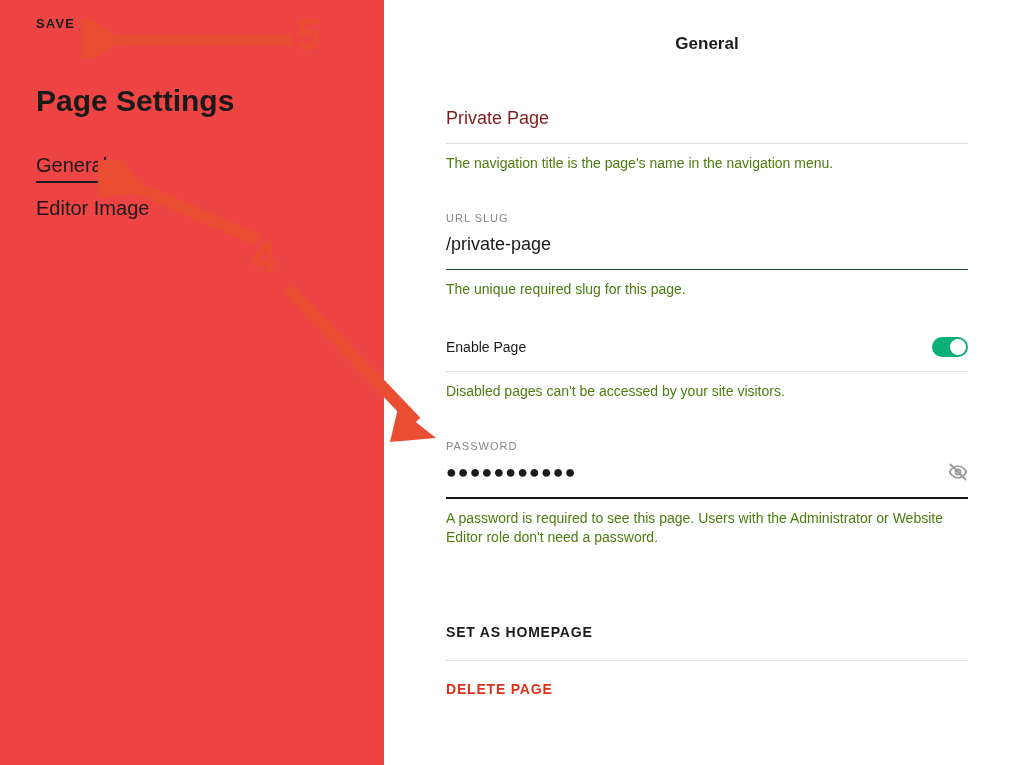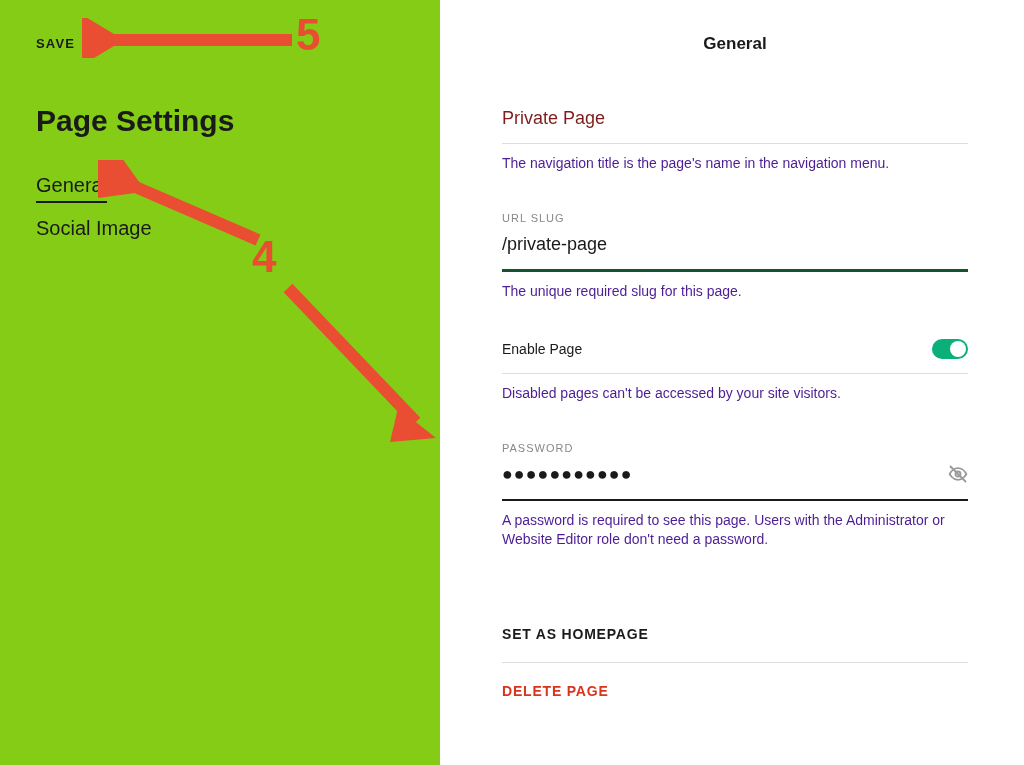--- a/index.html
+++ b/index.html
@@ -6,23 +6,23 @@
     body {
       font-family: -apple-system, BlinkMacSystemFont, "Segoe UI", Helvetica, Arial, sans-serif;
       width: 1024px;
       height: 765px;
       display: flex;
       background: #fff;
       position: relative;
       overflow: hidden;
     }
     .sidebar {
-      width: 440px;
-      background: #84cc16;
-      padding: 34px 36px;
+      width: 384px;
+      background: #ef4444;
+      padding: 14px 36px;
     }
     .save-btn {
       font-size: 13px;
       font-weight: 600;
       letter-spacing: 1.2px;
       color: #1a1a1a;
       background: none;
       border: none;
       cursor: pointer;
       padding: 0;
@@ -73,26 +73,26 @@
       font-weight: 500;
       letter-spacing: 1px;
       color: #888;
       text-transform: uppercase;
       margin-bottom: 10px;
     }
     .field-value {
       font-size: 18px;
       color: #1a1a1a;
       padding-bottom: 14px;
-      border-bottom: 3px solid #14532d;
+      border-bottom: 1px solid #14532d;
       margin-bottom: 10px;
     }
     .field-help {
       font-size: 14px;
-      color: #4c1d95;
+      color: #4d7c0f;
       line-height: 1.4;
     }
     .toggle-row {
       display: flex;
       justify-content: space-between;
       align-items: center;
       padding-bottom: 14px;
       border-bottom: 1px solid #ddd;
       margin-bottom: 10px;
     }
@@ -142,21 +142,21 @@
     }
   </style>
 </head>
 <body>
 
 <div class="sidebar">
   <button class="save-btn">SAVE</button>
   <h1 class="page-title">Page Settings</h1>
   <ul class="nav-list">
     <li class="nav-item active">General</li>
-    <li class="nav-item">Social Image</li>
+    <li class="nav-item">Editor Image</li>
   </ul>
 </div>
 
 <div class="main">
   <div class="main-header">General</div>
 
   <div class="field-group">
     <div class="field-label-lg">Private Page</div>
     <div class="field-help">The navigation title is the page's name in the navigation menu.</div>
   </div>

